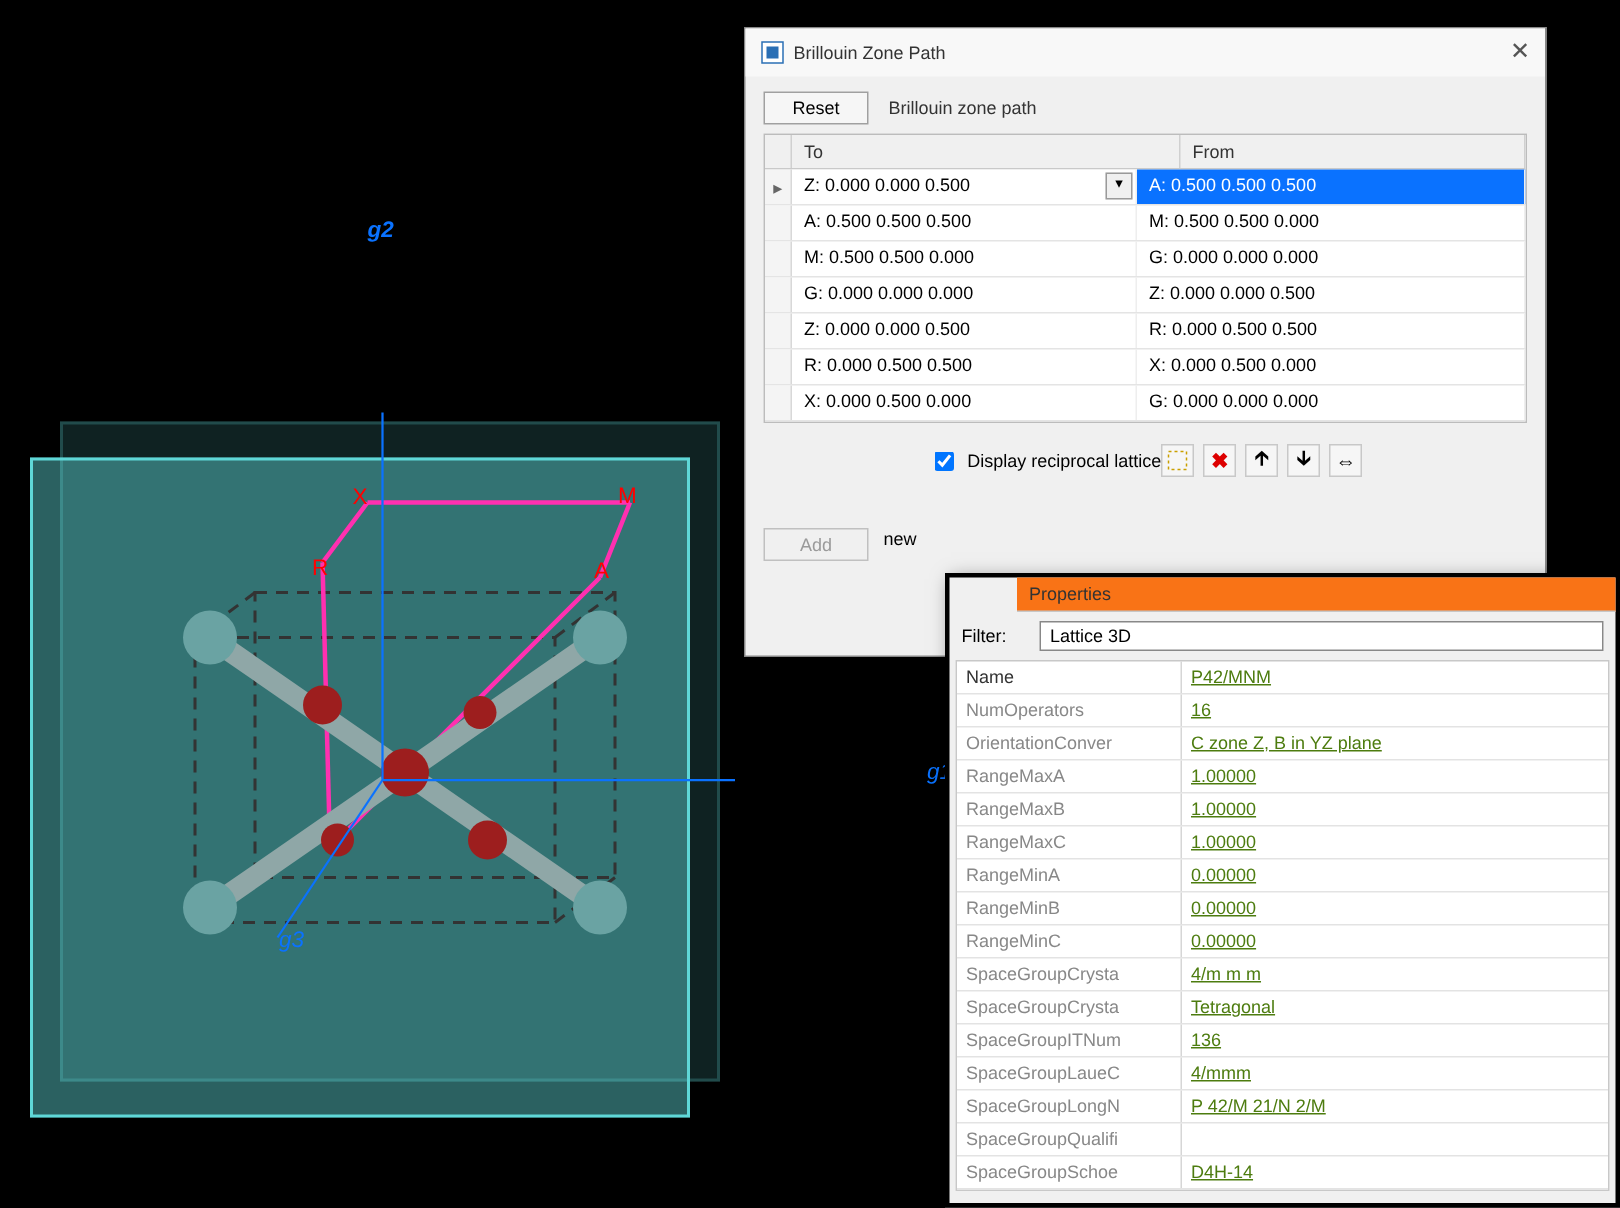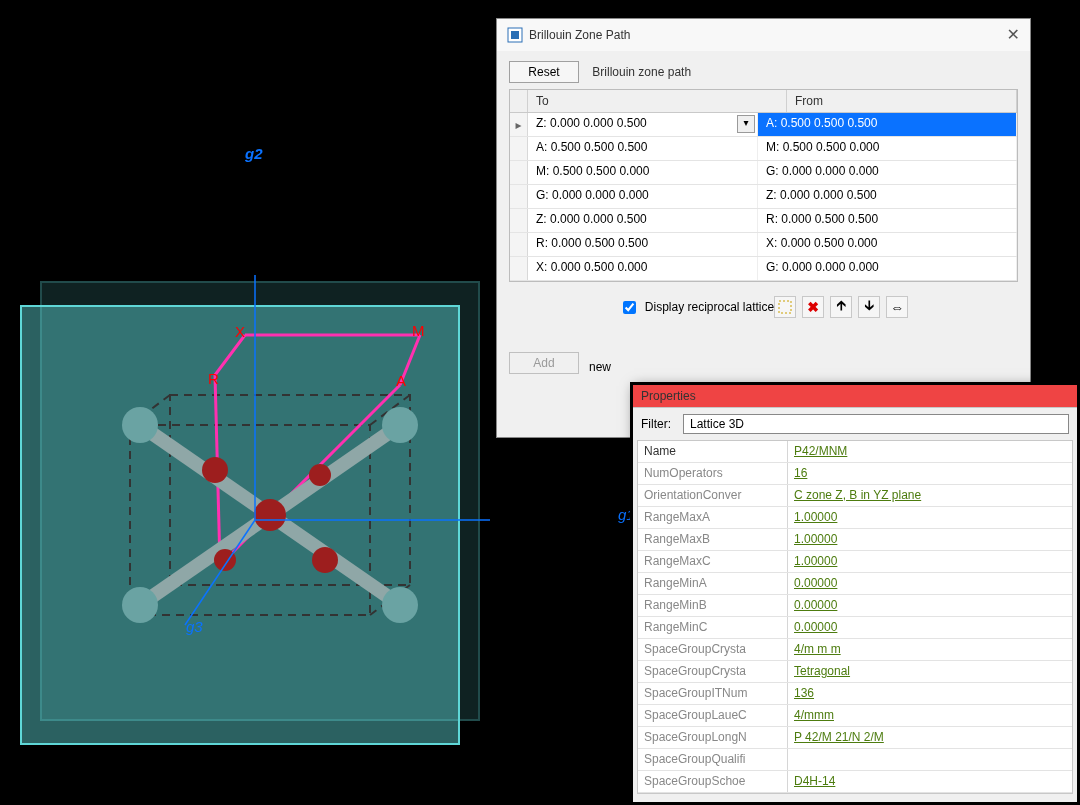--- a/index.html
+++ b/index.html
@@ -60,29 +60,29 @@
     border:1px solid #9a9a9a; background:#f0f0f0; text-align:center;
     line-height:14px; font-size:10px;
   }
   .bz-controls { display:flex; justify-content:center; align-items:center; margin-top:14px; }
   .chk { display:flex; align-items:center; gap:6px; }
   .iconbar { display:flex; gap:6px; }
   .iconbtn {
     width:22px; height:22px; border:1px solid #c8c8c8; background:#f6f6f6;
     display:flex; align-items:center; justify-content:center; font-size:14px;
   }
-  .bz-foot { margin-top:34px; display:flex; align-items:flex-end; gap:10px; }
+  .bz-foot { margin-top:34px; display:flex; align-items:flex-start; gap:10px; }
 
   
   .dlg-props {
     position:absolute; left:630px; top:382px; width:450px; height:423px;
     background:#f0f0f0; border:3px solid #000; box-shadow:4px 4px 12px rgba(0,0,0,.5);
   }
-  .props-title { background:#ef4444; padding:4px 8px; border-bottom:1px solid #c7c7c7; color:#333;}
-  .props-filter { display:flex; align-items:center; gap:12px; padding:6px 8px; }
+  .props-title { background:#f97316; padding:4px 8px; border-bottom:1px solid #c7c7c7; color:#333;margin-left:45px;}
+  .props-filter { display:flex; align-items:center; gap:22px; padding:6px 8px; }
   .props-filter input {
     flex:1; height:20px; border:1px solid #888; padding:2px 6px; background:#fff;
   }
   .props-grid { margin:0 4px; border:1px solid #c8c8c8; background:#fff; }
   .prow { display:flex; border-bottom:1px solid #e3e3e3; height:22px; }
   .pname { width:150px; padding:3px 6px; color:#888; border-right:1px solid #d6d6d6; overflow:hidden; white-space:nowrap; }
   .pval  { flex:1; padding:3px 6px; color:#4d7c0f; overflow:hidden; white-space:nowrap;text-decoration:underline; }
   .prow.dark .pname { color:#333; }
 
   

